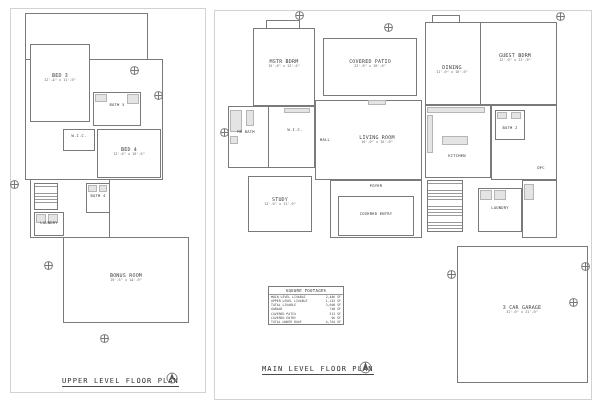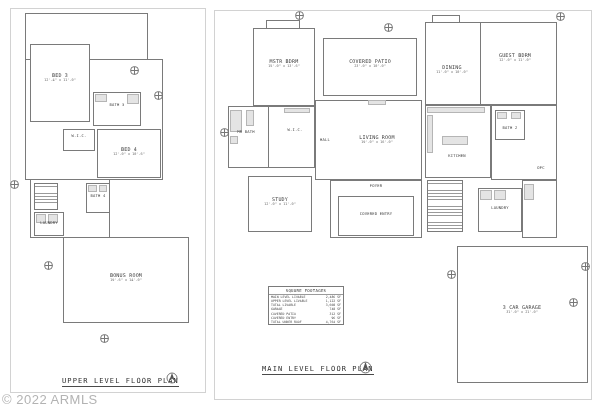--- a/index.html
+++ b/index.html
@@ -220,14 +220,13 @@
         <span>4,764 SF</span>
     </div>
   </div>
 
   <div class="title" style="left:262px;top:365px">MAIN LEVEL FLOOR PLAN</div>
   <svg class="north" style="left:359px;top:361px" width="13" height="13" viewBox="0 0 12 12">
     <circle cx="6" cy="6" r="5" fill="none" stroke="#555" stroke-width="0.8"></circle>
     <path d="M6 1 L9 9.2 L6 6.6 L3 9.2 Z" fill="#555"></path>
   </svg>
 
-  <div class="watermark">© 2022 ARMLS</div>
 </div>
 
 </body></html>

